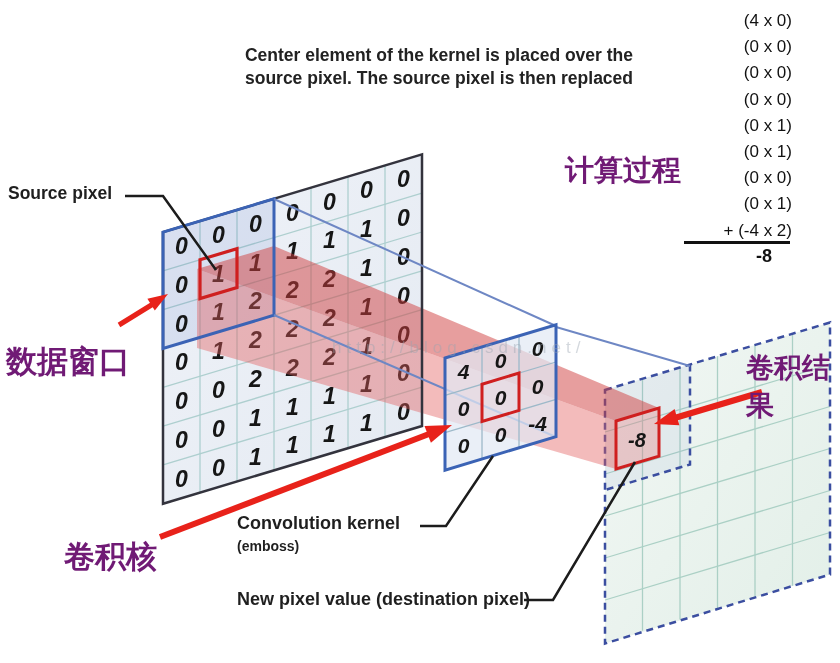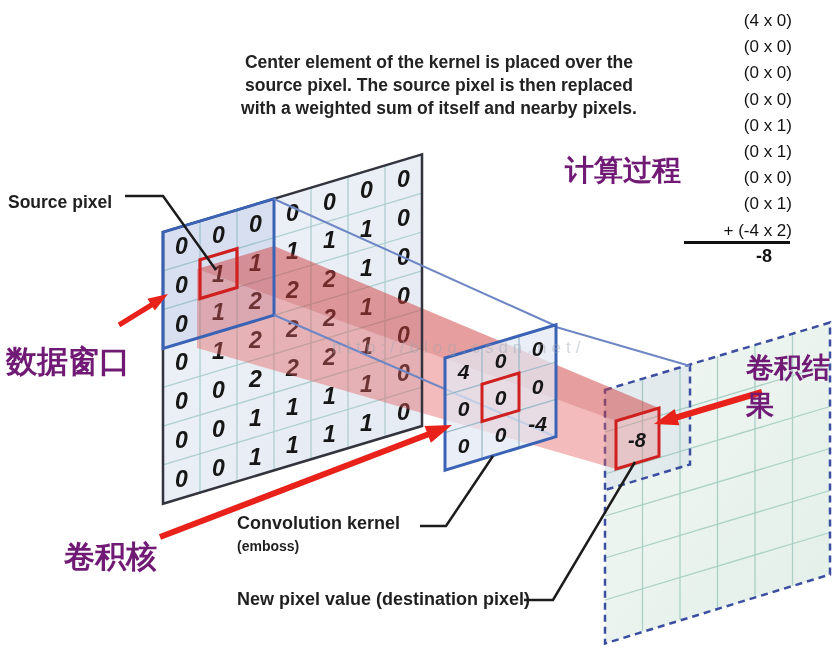--- a/index.html
+++ b/index.html
@@ -1,21 +1,21 @@
 <!DOCTYPE html>
 <html><head>
 <meta charset="utf-8">
 <style>
   html,body{margin:0;padding:0;background:#fff;}
   #stage{position:relative;width:840px;height:663px;background:#ffffff;overflow:hidden;
          font-family:"Liberation Sans",sans-serif;}
   #diagram{position:absolute;left:0;top:0;}
   .lbl{position:absolute;font-weight:700;color:#1f1f1f;line-height:1.1;}
   .red-lbl{position:absolute;font-weight:700;color:#701a75;}
-  #explanation{position:absolute;left:208px;top:51px;width:462px;text-align:center;
+  #explanation{position:absolute;left:208px;top:44px;width:462px;text-align:center;
                font-size:17.5px;font-weight:700;color:#222;line-height:23.2px;}
   #calc-steps{position:absolute;left:650px;top:8px;width:142px;text-align:right;
               padding-right:4px;font-size:17px;font-weight:400;color:#111;}
   #calc-steps div{height:26.2px;line-height:26.2px;}
   #calc-underline{position:absolute;left:684px;top:241px;width:106px;height:3px;background:#111;}
   #calc-result{position:absolute;left:650px;top:246px;width:122px;text-align:right;
                font-size:18px;font-weight:700;color:#111;}
   svg text.num{font-family:"Liberation Sans",sans-serif;font-style:italic;font-weight:700;fill:#161616;}
   svg text.wm{font-family:"Liberation Sans",sans-serif;fill:#99a4b0;opacity:.42;letter-spacing:5px;}
 </style>
@@ -173,39 +173,38 @@
       <line x1="762" y1="392" x2="673" y2="418.5" stroke="#e8221a" stroke-width="6"></line>
       <polygon points="654,424 674.6,409 679.4,425.3" fill="#e8221a"></polygon>
     </g>
 
     <text class="wm" x="332" y="353" font-size="17">http://blog.csdn.net/</text>
   </svg>
 
   <div id="explanation">
     <div>Center element of the kernel is placed over the</div>
     <div>source pixel. The source pixel is then replaced</div>
-    <div>with a weighted sum of itself and nearby pixels.</div>
   </div>
 
   <div id="calc-steps">
       <div>(4 x 0)</div>
       <div>(0 x 0)</div>
       <div>(0 x 0)</div>
       <div>(0 x 0)</div>
       <div>(0 x 1)</div>
       <div>(0 x 1)</div>
       <div>(0 x 0)</div>
       <div>(0 x 1)</div>
       <div>+ (-4 x 2)</div>
     </div>
   <div id="calc-underline"></div>
   <div id="calc-result">-8</div>
   <div class="red-lbl" style="left:565px;top:151px;font-size:29px;">计算过程</div>
 
-  <div class="lbl" style="left:8px;top:193px;font-size:17.5px;">Source pixel</div>
+  <div class="lbl" style="left:8px;top:184px;font-size:17.5px;">Source pixel</div>
   <div class="lbl" style="left:237px;top:514px;font-size:18px;">Convolution kernel</div>
   <div class="lbl" style="left:237px;top:539px;font-size:14px;">(emboss)</div>
   <div class="lbl" style="left:237px;top:590px;font-size:18px;">New pixel value (destination pixel)</div>
 
   <div class="red-lbl" style="left:6px;top:341px;font-size:31px;">数据窗口</div>
   <div class="red-lbl" style="left:64px;top:536px;font-size:31px;">卷积核</div>
   <div class="red-lbl" style="left:706px;top:349px;font-size:28px;margin-left:40px;">卷积结果</div>
 </div>
 
 </body></html>

